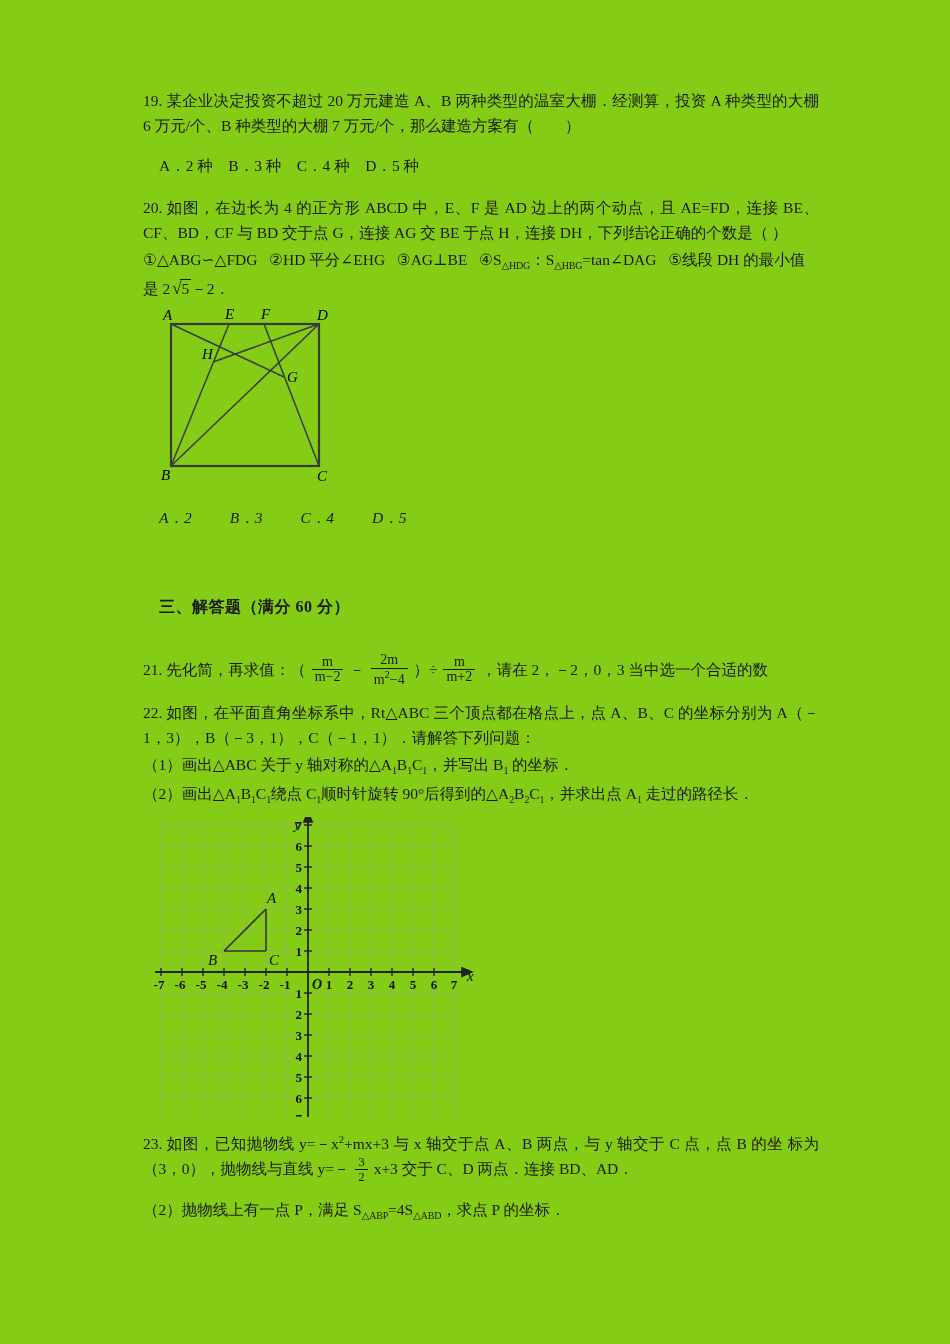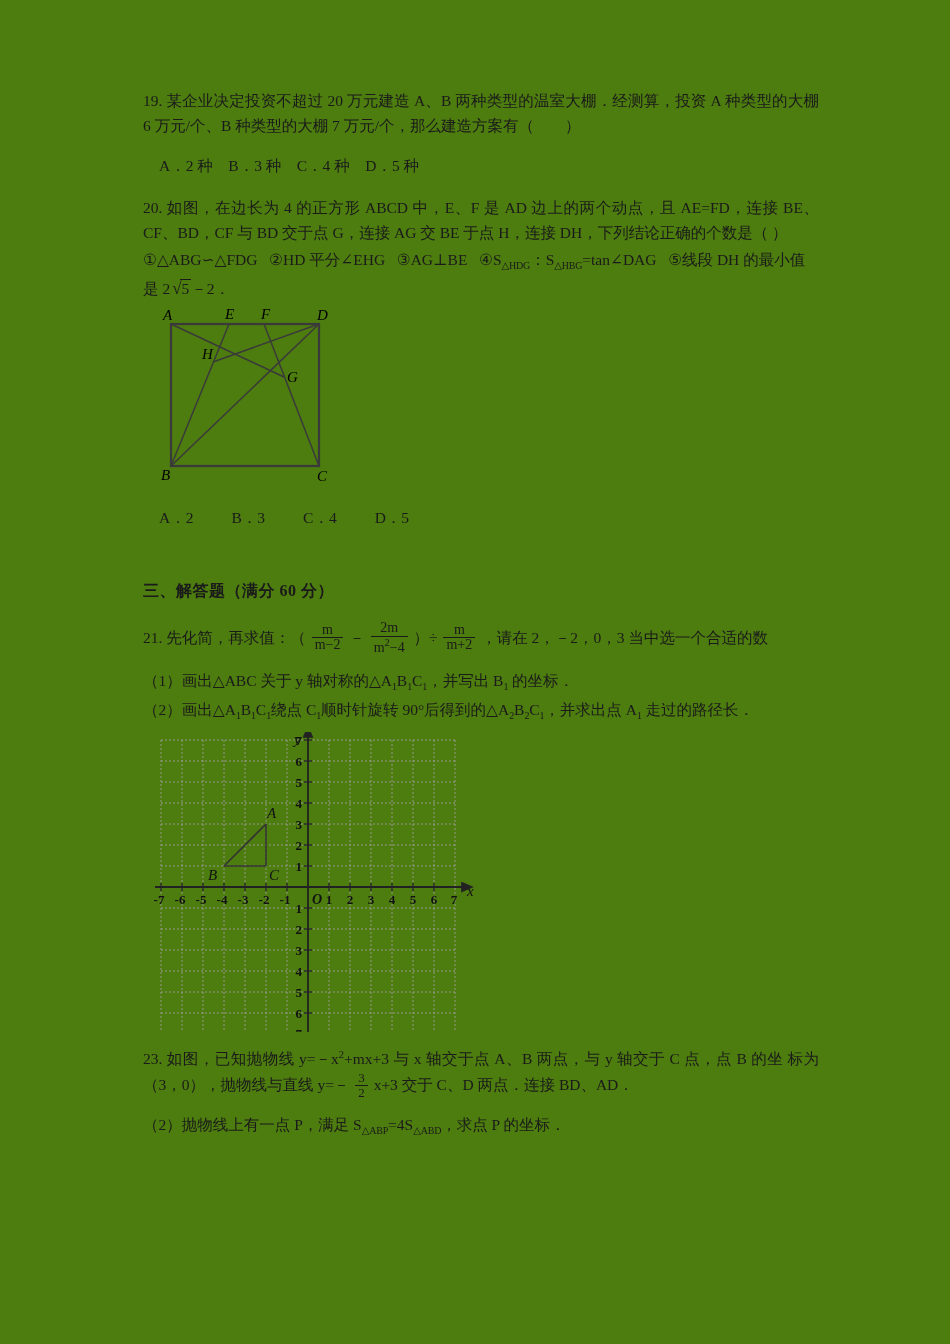--- a/index.html
+++ b/index.html
@@ -13,46 +13,46 @@
     position: relative;
     font-family: "Liberation Serif", "DejaVu Serif", serif;
     color: #1a1a1a;
     overflow: hidden;
   }
   .page {
     position: absolute;
     left: 0; top: 0;
     width: 950px;
     height: 1344px;
-    background: #4d7c0f;
+    background: #84cc16;
   }
   .content {
     position: absolute;
     left: 143px;
     top: 88px;
     width: 676px;
   }
   .q {
     font-size: 15.5px;
     line-height: 1.62;
     text-align: justify;
     margin: 0 0 2px 0;
   }
   .q-body { text-indent: 0; }
   .opts {
     font-size: 15.5px;
     line-height: 1.6;
     margin: 16px;
   }
-  .opts span.opt { margin-right: 14px; }
+  .opts span.opt { margin-right: 14px; font-style: italic; }
   .opts-wide span.opt { margin-right: 38px; }
   .sec-head {
     font-size: 16px;
     font-weight: bold;
-    margin: 0;
+    margin: 16px;
     letter-spacing: 0.5px;
   }
   .spacer-lg { height: 34px; }
   .spacer-md { height: 20px; }
   .spacer-sm { height: 10px; }
   .sub {
     font-size: 10px;
     vertical-align: sub;
     letter-spacing: -0.2px;
   }
@@ -180,20 +180,24 @@
       </span>
       <span>）÷</span>
       <span class="frac">
         <span class="num">m</span>
         <span class="den">m+2</span>
       </span>
       <span>，请在 2，－2，0，3 当中选一个合适的数</span>
     </div>
     <div class="spacer-sm"></div>
 
+    <div class="q">
+      <span>22.</span>
+      <span>如图，在平面直角坐标系中，Rt△ABC 三个顶点都在格点上，点 A、B、C 的坐标分别为 A（－1，3），B（－3，1），C（－1，1）．请解答下列问题：</span>
+    </div>
     <div class="q q-body">
       <span>（1）画出△ABC 关于 y 轴对称的△A</span><span class="sub">1</span><span>B</span><span class="sub">1</span><span>C</span><span class="sub">1</span><span>，并写出 B</span><span class="sub">1</span><span> 的坐标．</span>
     </div>
     <div class="q q-body">
       <span>（2）画出△A</span><span class="sub">1</span><span>B</span><span class="sub">1</span><span>C</span><span class="sub">1</span><span>绕点 C</span><span class="sub">1</span><span>顺时针旋转 90°后得到的△A</span><span class="sub">2</span><span>B</span><span class="sub">2</span><span>C</span><span class="sub">1</span><span>，并求出点 A</span><span class="sub">1</span><span> 走过的路径长．</span>
     </div>
 
     <div class="fig-grid">
       <svg width="330" height="300" viewBox="0 0 330 300">
         <defs>

